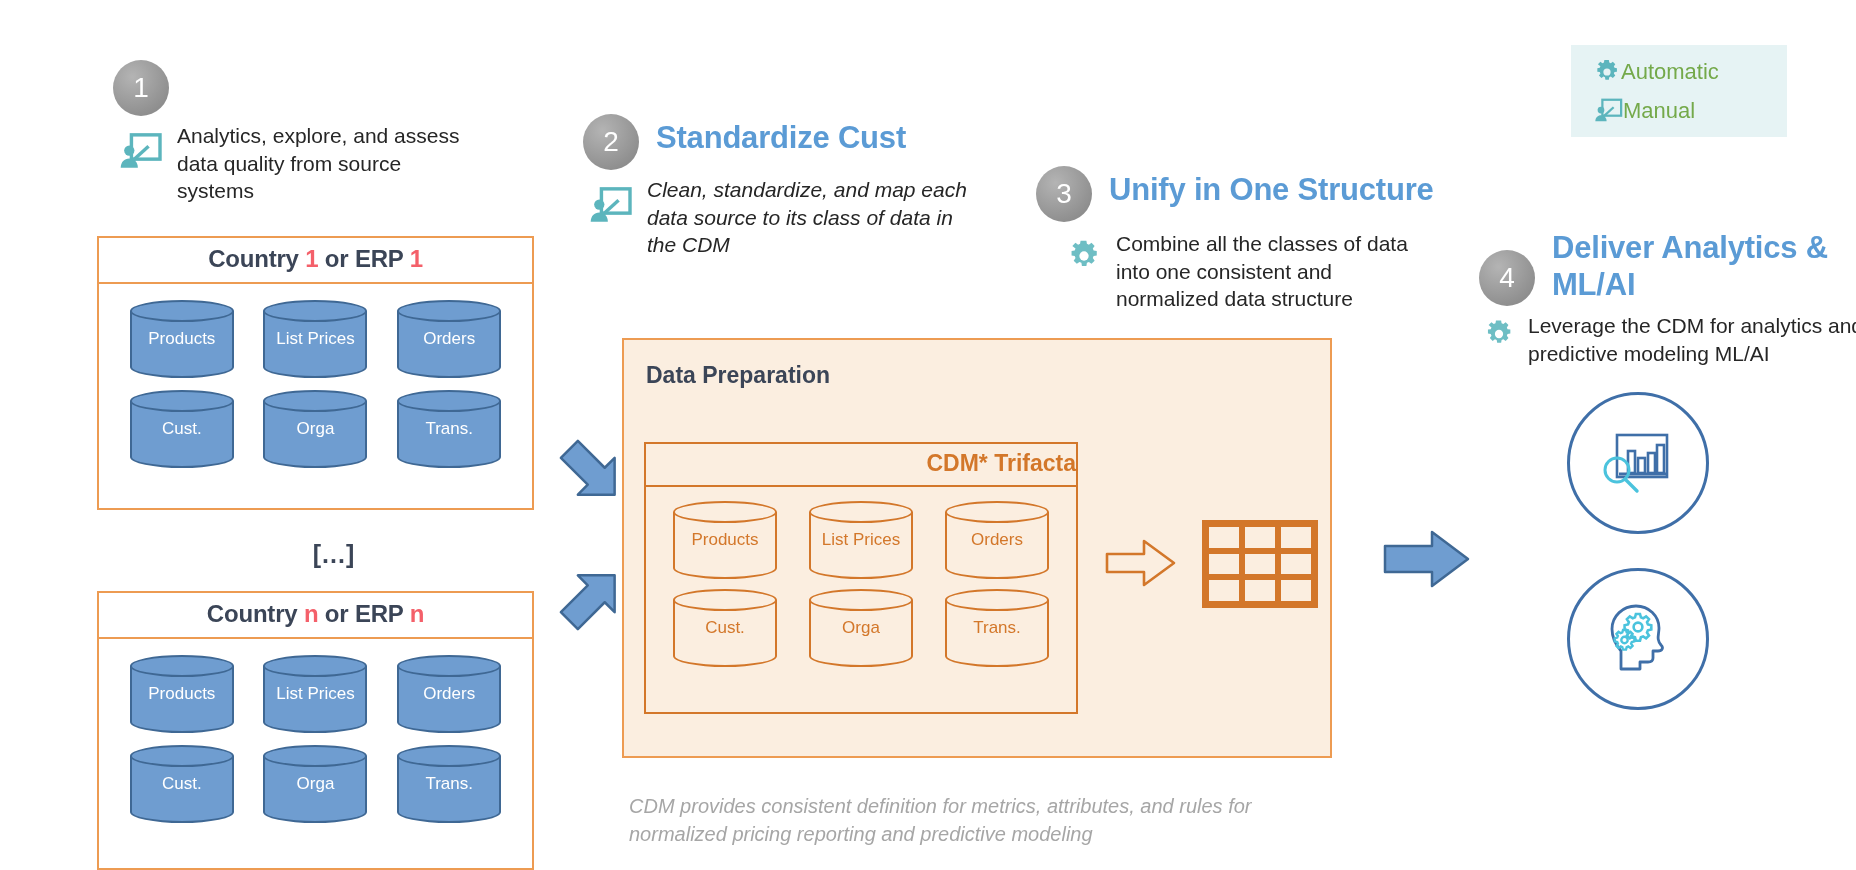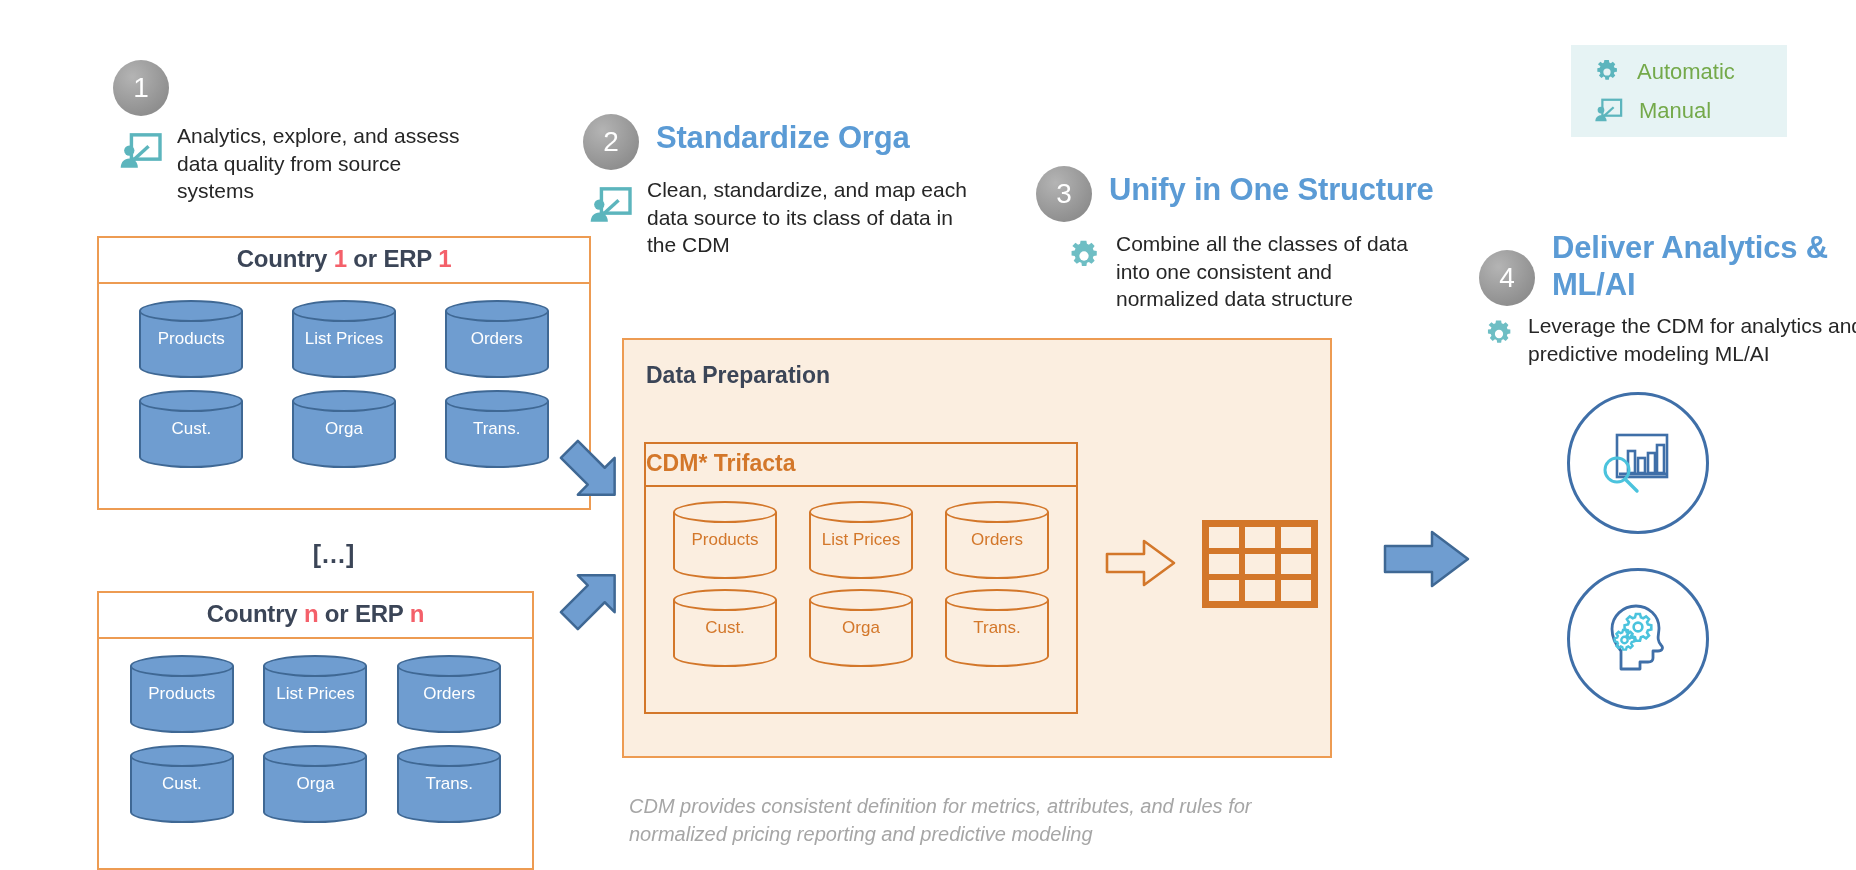--- a/index.html
+++ b/index.html
@@ -117,21 +117,21 @@
   .prep-title {
     font-weight: bold;
     font-size: 23px;
     color: #3b4557;
   }
   .cdm-box {
     border: 2px solid #d3772a;
     box-sizing: border-box;
   }
   .cdm-head {
-    text-align: left;
+    text-align: right;
     font-weight: bold;
     font-size: 23px;
     color: #d3772a;
     border-bottom: 2px solid #d3772a;
     padding: 6px 0 8px 0;
   }
 
   
   .table-icon {
     background: #d3772a;
@@ -161,21 +161,21 @@
   
   .legend-box {
     background: #e6f3f4;
     display: flex;
     flex-direction: column;
     justify-content: center;
     gap: 11px;
     padding: 14px 22px;
     box-sizing: border-box;
   }
-  .legend-row { display: flex; align-items: center; gap: 16px; }
+  .legend-row { display: flex; align-items: center; }
   .legend-label {
     color: #74a94a;
     font-size: 22px;
   }
 
   
   .icon-circle {
     border: 3px solid #3f6fa8;
     border-radius: 50%;
     width: 142px; height: 142px;
@@ -223,23 +223,23 @@
         <path d="M11 20 L22 10" stroke="#5cb5bd" stroke-width="2.4" fill="none"></path>
       </svg>
     </span>
     <div class="step-desc" style="width:300px;">Analytics, explore, and assess data quality from source systems</div>
   </div>
 </div>
 
 <div class="abs" style="left:583px; top:114px; width:420px;">
   <div style="display:flex; align-items:flex-start; gap:17px;">
     <div class="step-circle">2</div>
-    <div class="step-title" style="margin-top:6px;">Standardize Orga</div>
-  </div>
-  <div style="display:flex; align-items:flex-start; gap:14px; margin-top:6px;">
+    <div class="step-title" style="margin-top:6px;">Standardize Cust</div>
+  </div>
+  <div style="display:flex; align-items:flex-start; gap:14px; margin-top:6px;font-style:italic;">
     <span style="flex:0 0 auto; margin-top:10px; margin-left:4px;">
       <svg class="manual-svg" width="46" height="40" viewBox="0 0 32 28">
         <rect x="10" y="2" width="20" height="17" fill="none" stroke="#5cb5bd" stroke-width="2.4"></rect>
         <circle cx="8.5" cy="13" r="3.6" fill="#5cb5bd"></circle>
         <path d="M2.5 25c0-4 2.6-6.5 6-6.5s6 2.5 6 6.5z" fill="#5cb5bd"></path>
         <path d="M11 20 L22 10" stroke="#5cb5bd" stroke-width="2.4" fill="none"></path>
       </svg>
     </span>
     <div class="step-desc" style="width:336px;">Clean, standardize, and map each data source to its class of data in the CDM</div>
   </div>
@@ -270,21 +270,21 @@
     <span style="flex:0 0 auto; margin-top:6px; margin-left:4px;">
       <svg class="gear-svg" width="32" height="32" viewBox="0 0 24 24">
         <path fill="#6ebec4" d="M13.6 1.8l.35 2.1 1.3.54 1.75-1.23 2.1 2.1-1.23 1.75.54 1.3 2.1.35v2.98l-2.1.35-.54 1.3 1.23 1.75-2.1 2.1-1.75-1.23-1.3.54-.35 2.1h-2.98l-.35-2.1-1.3-.54-1.75 1.23-2.1-2.1 1.23-1.75-.54-1.3-2.1-.35V8.71l2.1-.35.54-1.3L4.22 5.31l2.1-2.1 1.75 1.23 1.3-.54.35-2.1z"></path>
         <circle cx="12" cy="12" r="3.1" fill="#ffffff"></circle>
       </svg>
     </span>
     <div class="step-desc" style="width:345px;">Leverage the CDM for analytics and predictive modeling ML/AI</div>
   </div>
 </div>
 
-<div class="abs source-box" style="left:97px; top:236px; width:494px; height:274px;">
+<div class="abs source-box" style="left:97px; top:236px; width:437px; height:274px;">
   <div class="source-box-head">
     <span>Country </span><span class="accent">1</span><span> or ERP </span><span class="accent">1</span>
   </div>
   <div class="cyl-grid">
     <div class="cyl">
         <div class="bottom"></div>
         <div class="body"></div>
         <div class="top"></div>
         <div class="label">Products</div>
       </div>

